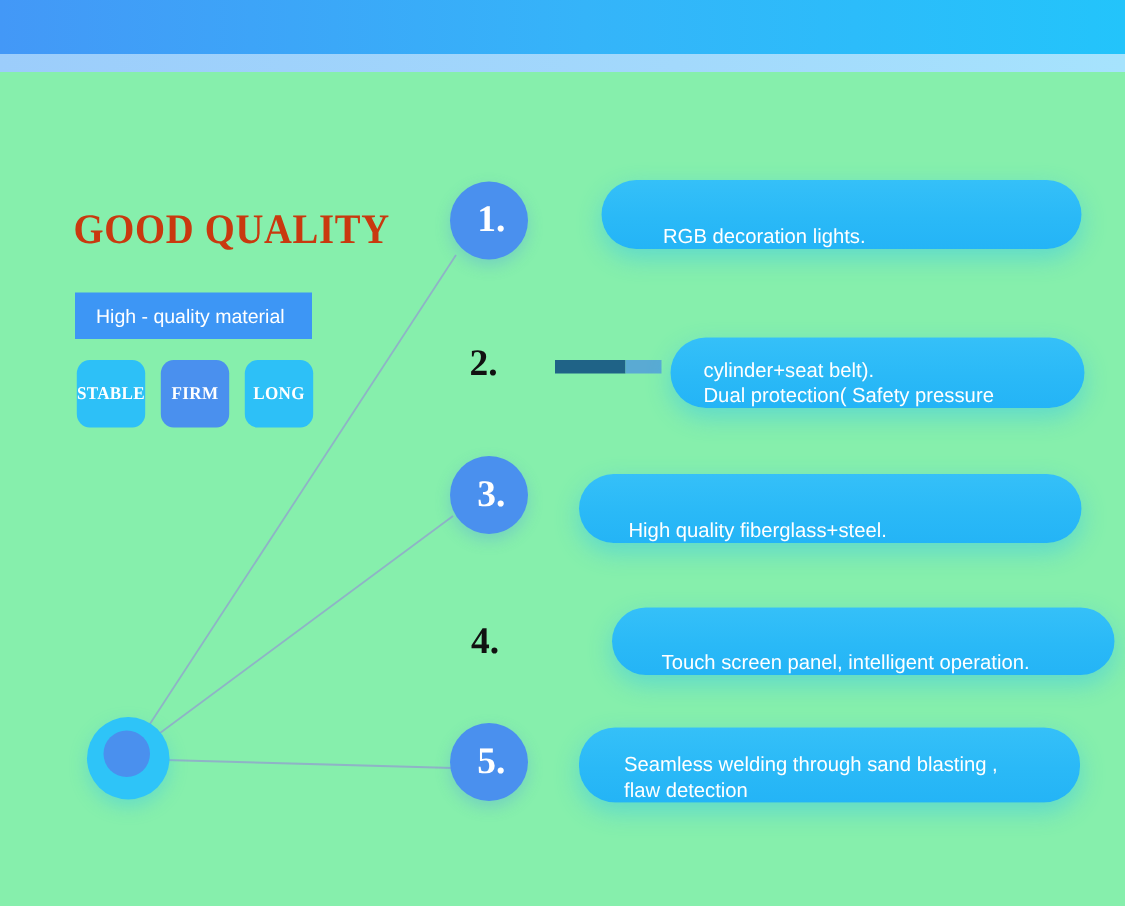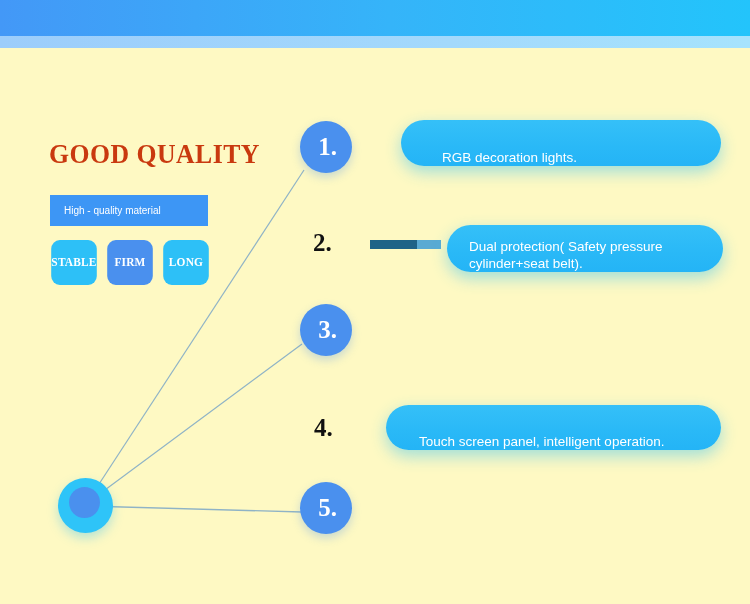--- a/index.html
+++ b/index.html
@@ -8,21 +8,21 @@
     background: #ffffff;
   }
   body {
     font-family: "Liberation Sans", sans-serif;
   }
   #page {
     position: relative;
     width: 750px;
     height: 604px;
     overflow: hidden;
-    background: #fef9c3;
+    background: #86efac;
     text-decoration: underline;
   }
 
   
   .header-gradient {
     position: absolute;
     left: 0;
     top: 0;
     width: 750px;
     height: 36px;
@@ -54,21 +54,21 @@
   }
 
   .quality-bar {
     position: absolute;
     left: 50px;
     top: 195px;
     width: 158px;
     height: 31px;
     background: #3d96f5;
     color: #ffffff;
-    font-size: 10px;
+    font-size: 13px;
     display: flex;
     align-items: center;
     padding-left: 14px;
     box-sizing: border-box;
     white-space: nowrap;
   }
 
   .badge-row {
     position: absolute;
     left: 50px;
@@ -221,35 +221,46 @@
 
   <div class="num-plain" style="left:313px; top:230px;">
     <span>2.</span>
   </div>
   <div class="mini-bar" style="left:370px; top:240px;">
     <div class="seg-dark"></div>
     <div class="seg-light"></div>
   </div>
   <div class="pill" style="left:447px; top:225px; width:276px; height:47px; padding-left:22px;">
     <div>
+      <span>cylinder+seat belt).</span>
       <span>Dual protection( Safety pressure</span>
-      <span>cylinder+seat belt).</span>
     </div>
   </div>
 
   <div class="num-circle" style="left:300px; top:304px;">
     <span>3.</span>
   </div>
+  <div class="pill" style="left:386px; top:316px; width:335px; height:46px; padding-left:33px;">
+    <div>
+      <span>High quality fiberglass+steel.</span>
+    </div>
+  </div>
 
   <div class="num-plain" style="left:314px; top:415px;">
     <span>4.</span>
   </div>
-  <div class="pill" style="left:386px; top:405px; width:335px; height:45px; padding-left:33px;">
+  <div class="pill" style="left:408px; top:405px; width:335px; height:45px; padding-left:33px;">
     <div>
       <span>Touch screen panel, intelligent operation.</span>
     </div>
   </div>
 
   <div class="num-circle" style="left:300px; top:482px;">
     <span>5.</span>
   </div>
+  <div class="pill" style="left:386px; top:485px; width:334px; height:50px; padding-left:30px;">
+    <div>
+      <span>Seamless welding through sand blasting ,</span>
+      <span>flaw detection</span>
+    </div>
+  </div>
 
 </div>
 
 </body></html>

